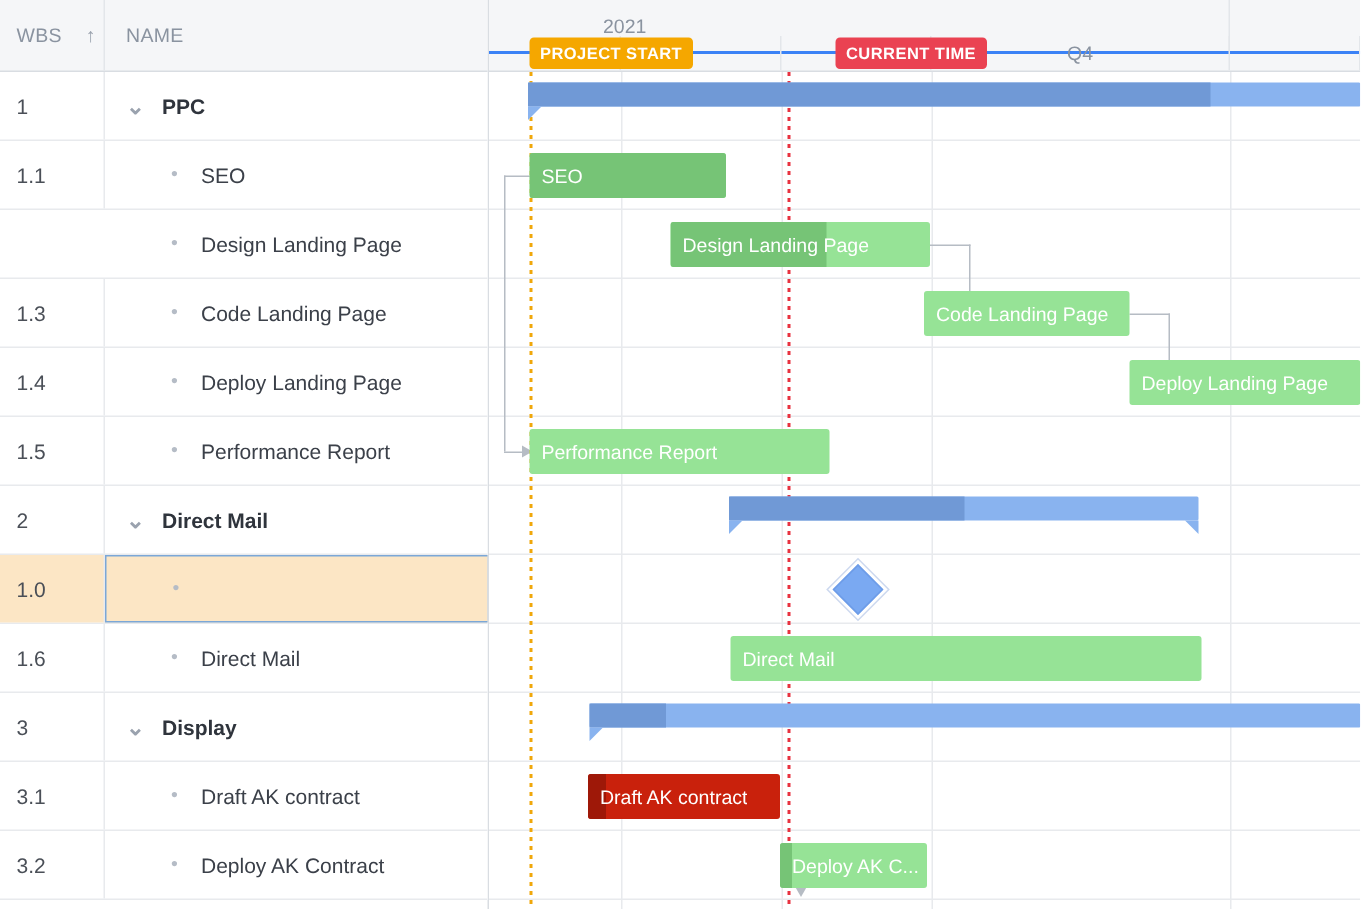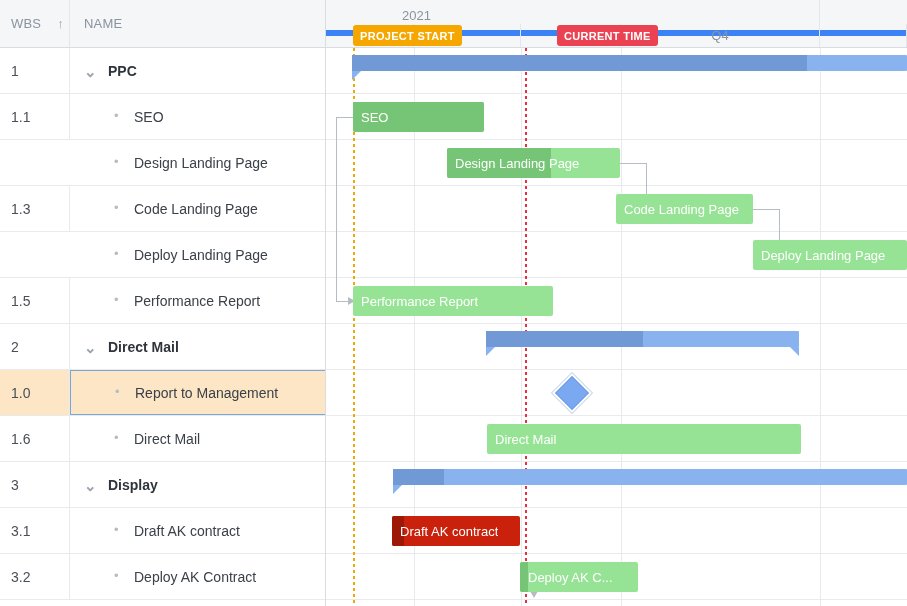--- a/index.html
+++ b/index.html
@@ -93,21 +93,21 @@
     overflow: hidden;
     background: #fff;
   }
   .tl-header {
     position: absolute; left: 0; top: 0;
     width: 581px; height: 48px;
     background: #f5f6f8;
     border-bottom: 1px solid #d9dde2;
     overflow: hidden;
   }
-  .tl-hrow1 { position: absolute; left: 0; top: 0; width: 581px; height: 36px; border-bottom: 6px solid #3b82f6; }
+  .tl-hrow1 { position: absolute; left: 0; top: 0; width: 581px; height: 36px; border-bottom: 2px solid #3b82f6; }
   .tl-hrow2 { position: absolute; left: 0; top: 24px; width: 581px; height: 23px; }
   .tl-hcell {
     position: absolute; top: 0; height: 100%;
     display: flex; align-items: center; justify-content: center;
     font-size: 13px; color: #8a93a0;
     border-right: 1px solid #e3e6ea;
   }
 
   .tl-body { position: absolute; left: 0; top: 48px; width: 581px; height: 558px; }
   .vline {
@@ -268,20 +268,21 @@
           </div>
         </div>
         <div class="grow lvl1">
           <div class="wbs">1.3</div>
           <div class="nm">
             <span class="bullet">•</span>
             <span>Code Landing Page</span>
           </div>
         </div>
         <div class="grow lvl1">
+          <div class="wbs">1.4</div>
           <div class="nm">
             <span class="bullet">•</span>
             <span>Deploy Landing Page</span>
           </div>
         </div>
         <div class="grow lvl1">
           <div class="wbs">1.5</div>
           <div class="nm">
             <span class="bullet">•</span>
             <span>Performance Report</span>
@@ -291,21 +292,20 @@
           <div class="wbs">2</div>
           <div class="nm">
             <span class="chev" style="font-size: 15px;">⌄</span>
             <span>Direct Mail</span>
           </div>
         </div>
         <div class="grow lvl1 sel">
           <div class="wbs">1.0</div>
           <div class="nm">
             <span class="bullet">•</span>
-            <span>Report to Management</span>
           </div>
         </div>
         <div class="grow lvl1">
           <div class="wbs">1.6</div>
           <div class="nm">
             <span class="bullet">•</span>
             <span>Direct Mail</span>
           </div>
         </div>
         <div class="grow lvl0">
@@ -411,21 +411,21 @@
           <span class="lbl">Direct Mail</span>
         </div>
         <div class="bar sbar" style="left: 67px; width: 514px; top: 421px;">
           <div class="sprog" style="width: 51.4px;"></div>
           <div class="stail stail-l"></div>
         </div>
         <div class="bar tbar red" style="left: 66px; width: 128px; top: 468px;">
           <div class="prog" style="width: 11.52px;"></div>
           <span class="lbl">Draft AK contract</span>
         </div>
-        <div class="bar tbar green" style="left: 194px; width: 118px; top: 514px;">
+        <div class="bar tbar green" style="left: 194px; width: 98px; top: 514px;">
           <div class="prog" style="width: 7.84px;"></div>
           <span class="lbl">Deploy AK C...</span>
         </div>
         <div class="conn conn-h" style="left: 10px; top: 69px; width: 18px; height: 1px;"></div>
         <div class="conn conn-v" style="left: 10px; top: 69px; width: 1px; height: 184px;"></div>
         <div class="conn conn-h" style="left: 10px; top: 253px; width: 15px; height: 1px;"></div>
         <div class="arrow-r" style="left: 22px; top: 249px;"></div>
         <div class="conn conn-h" style="left: 294px; top: 115px; width: 27px; height: 1px;"></div>
         <div class="conn conn-v" style="left: 320px; top: 115px; width: 1px; height: 32px;"></div>
         <div class="arrow-d" style="left: 317px; top: 147px;"></div>

